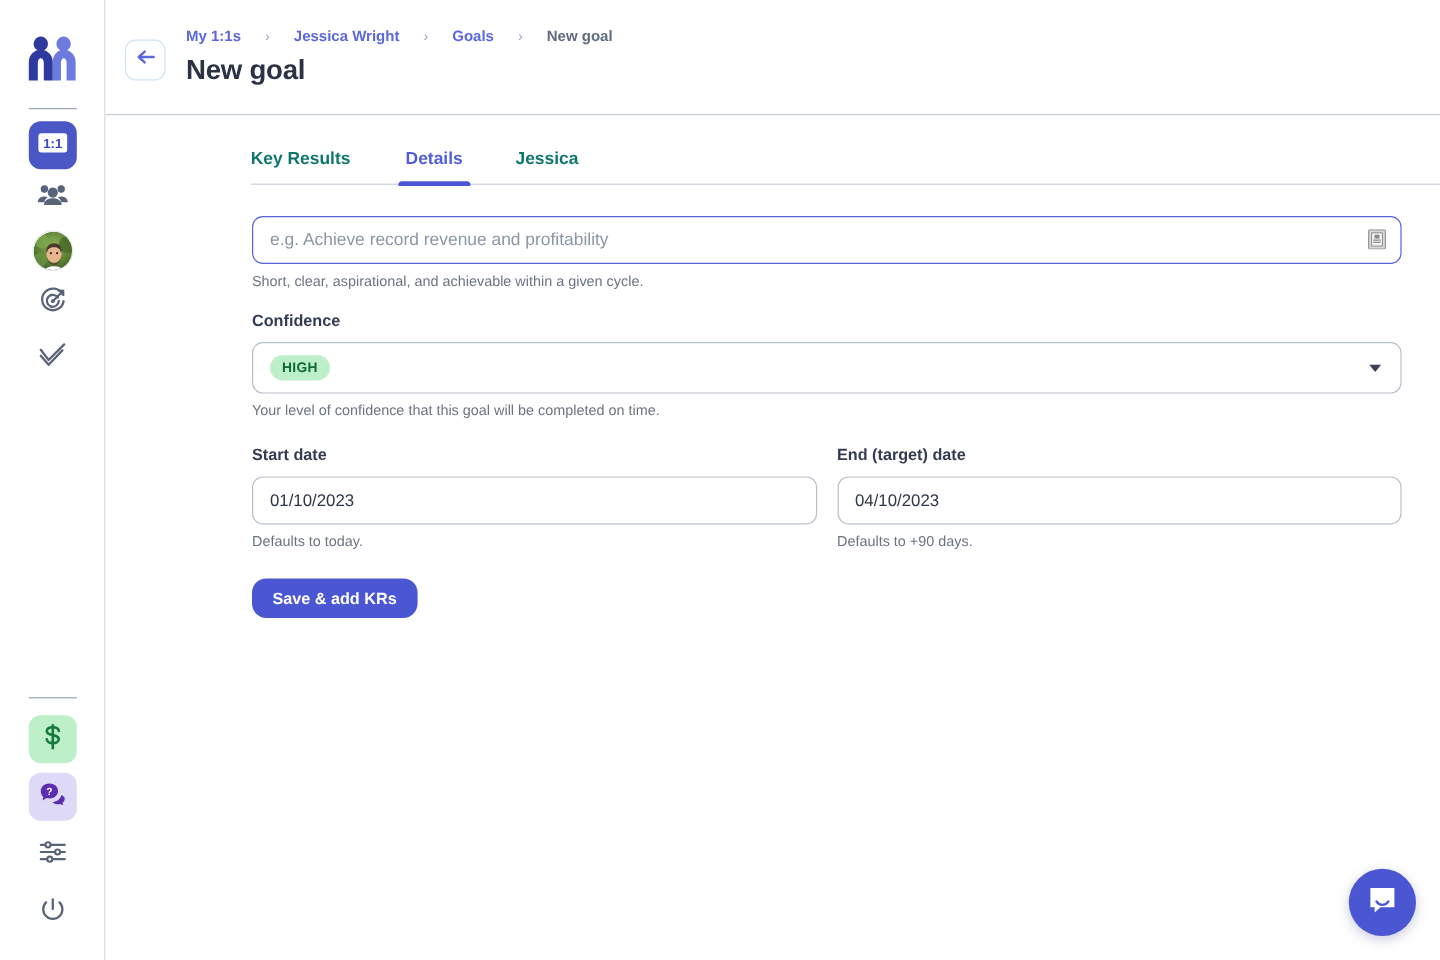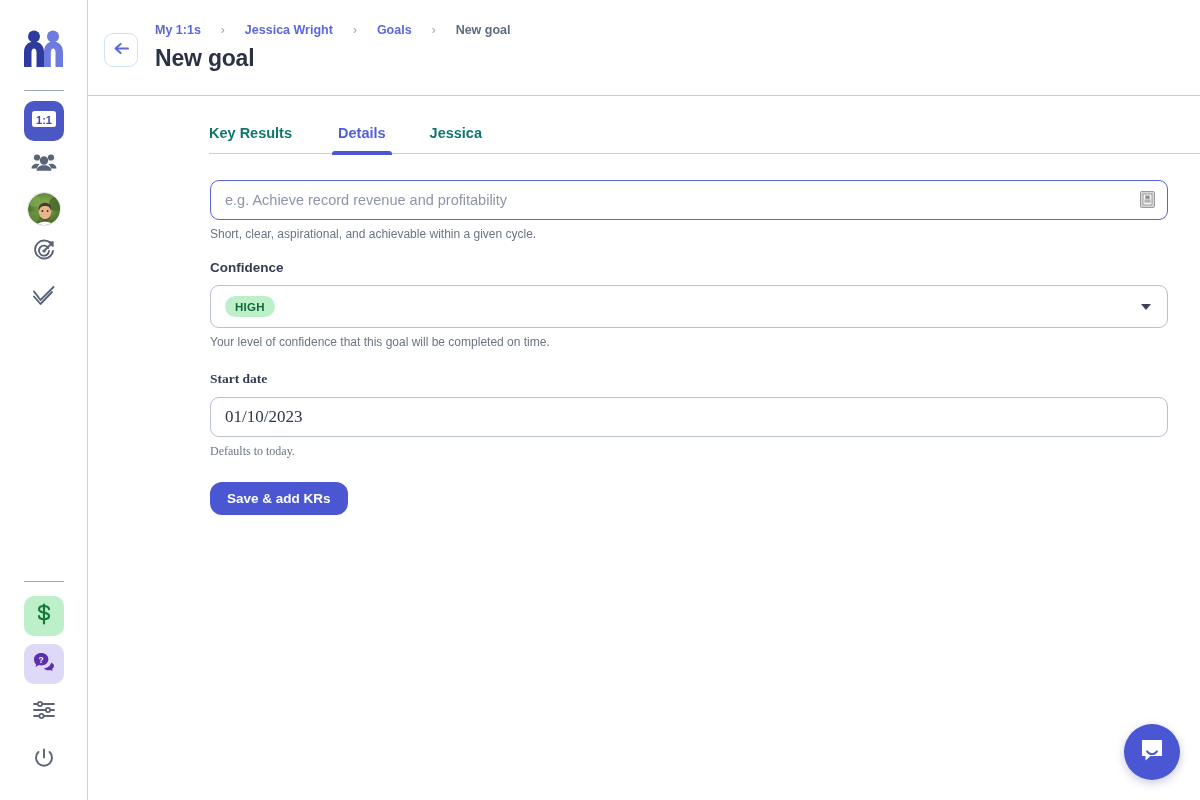--- a/index.html
+++ b/index.html
@@ -227,31 +227,30 @@
     margin-left: auto;
     width: 0; height: 0;
     border-left: 5.5px solid transparent;
     border-right: 5.5px solid transparent;
     border-top: 6.5px solid #3c4358;
   }
   .row-2 {
     display: flex;
     gap: 17px;
     margin-top: 22px;
-    font-family: Liberation Serif, serif;
   }
   .col { flex: 1 1 0; min-width: 0; }
   .date-box {
     height: 40px;
     border: 1px solid #b9c1cc;
     border-radius: 9px;
     display: flex;
     align-items: center;
     padding: 0 14px;
-    font-size: 17px;
+    font-size: 14px;
     color: #2f3748;
     background: #ffffff;
   }
   .save-btn {
     margin-top: 24px;
     height: 33px;
     padding: 0 17px;
     background: #4a56d2;
     color: #ffffff;
     font-size: 13.5px;
@@ -492,20 +491,25 @@
 
       
       <div class="row-2">
 
         <div class="col">
           <div class="field-label">Start date</div>
           <div class="date-box">01/10/2023</div>
           <div class="hint">Defaults to today.</div>
         </div>
 
+        <div class="col">
+          <div class="field-label">End (target) date</div>
+          <div class="date-box">04/10/2023</div>
+          <div class="hint">Defaults to +90 days.</div>
+        </div>
 
       </div>
 
       <button class="save-btn">Save &amp; add KRs</button>
 
     </div>
 
     <div class="chat-launcher">
       <span>
         <svg width="28" height="28" viewBox="0 0 28 28" aria-hidden="true">

